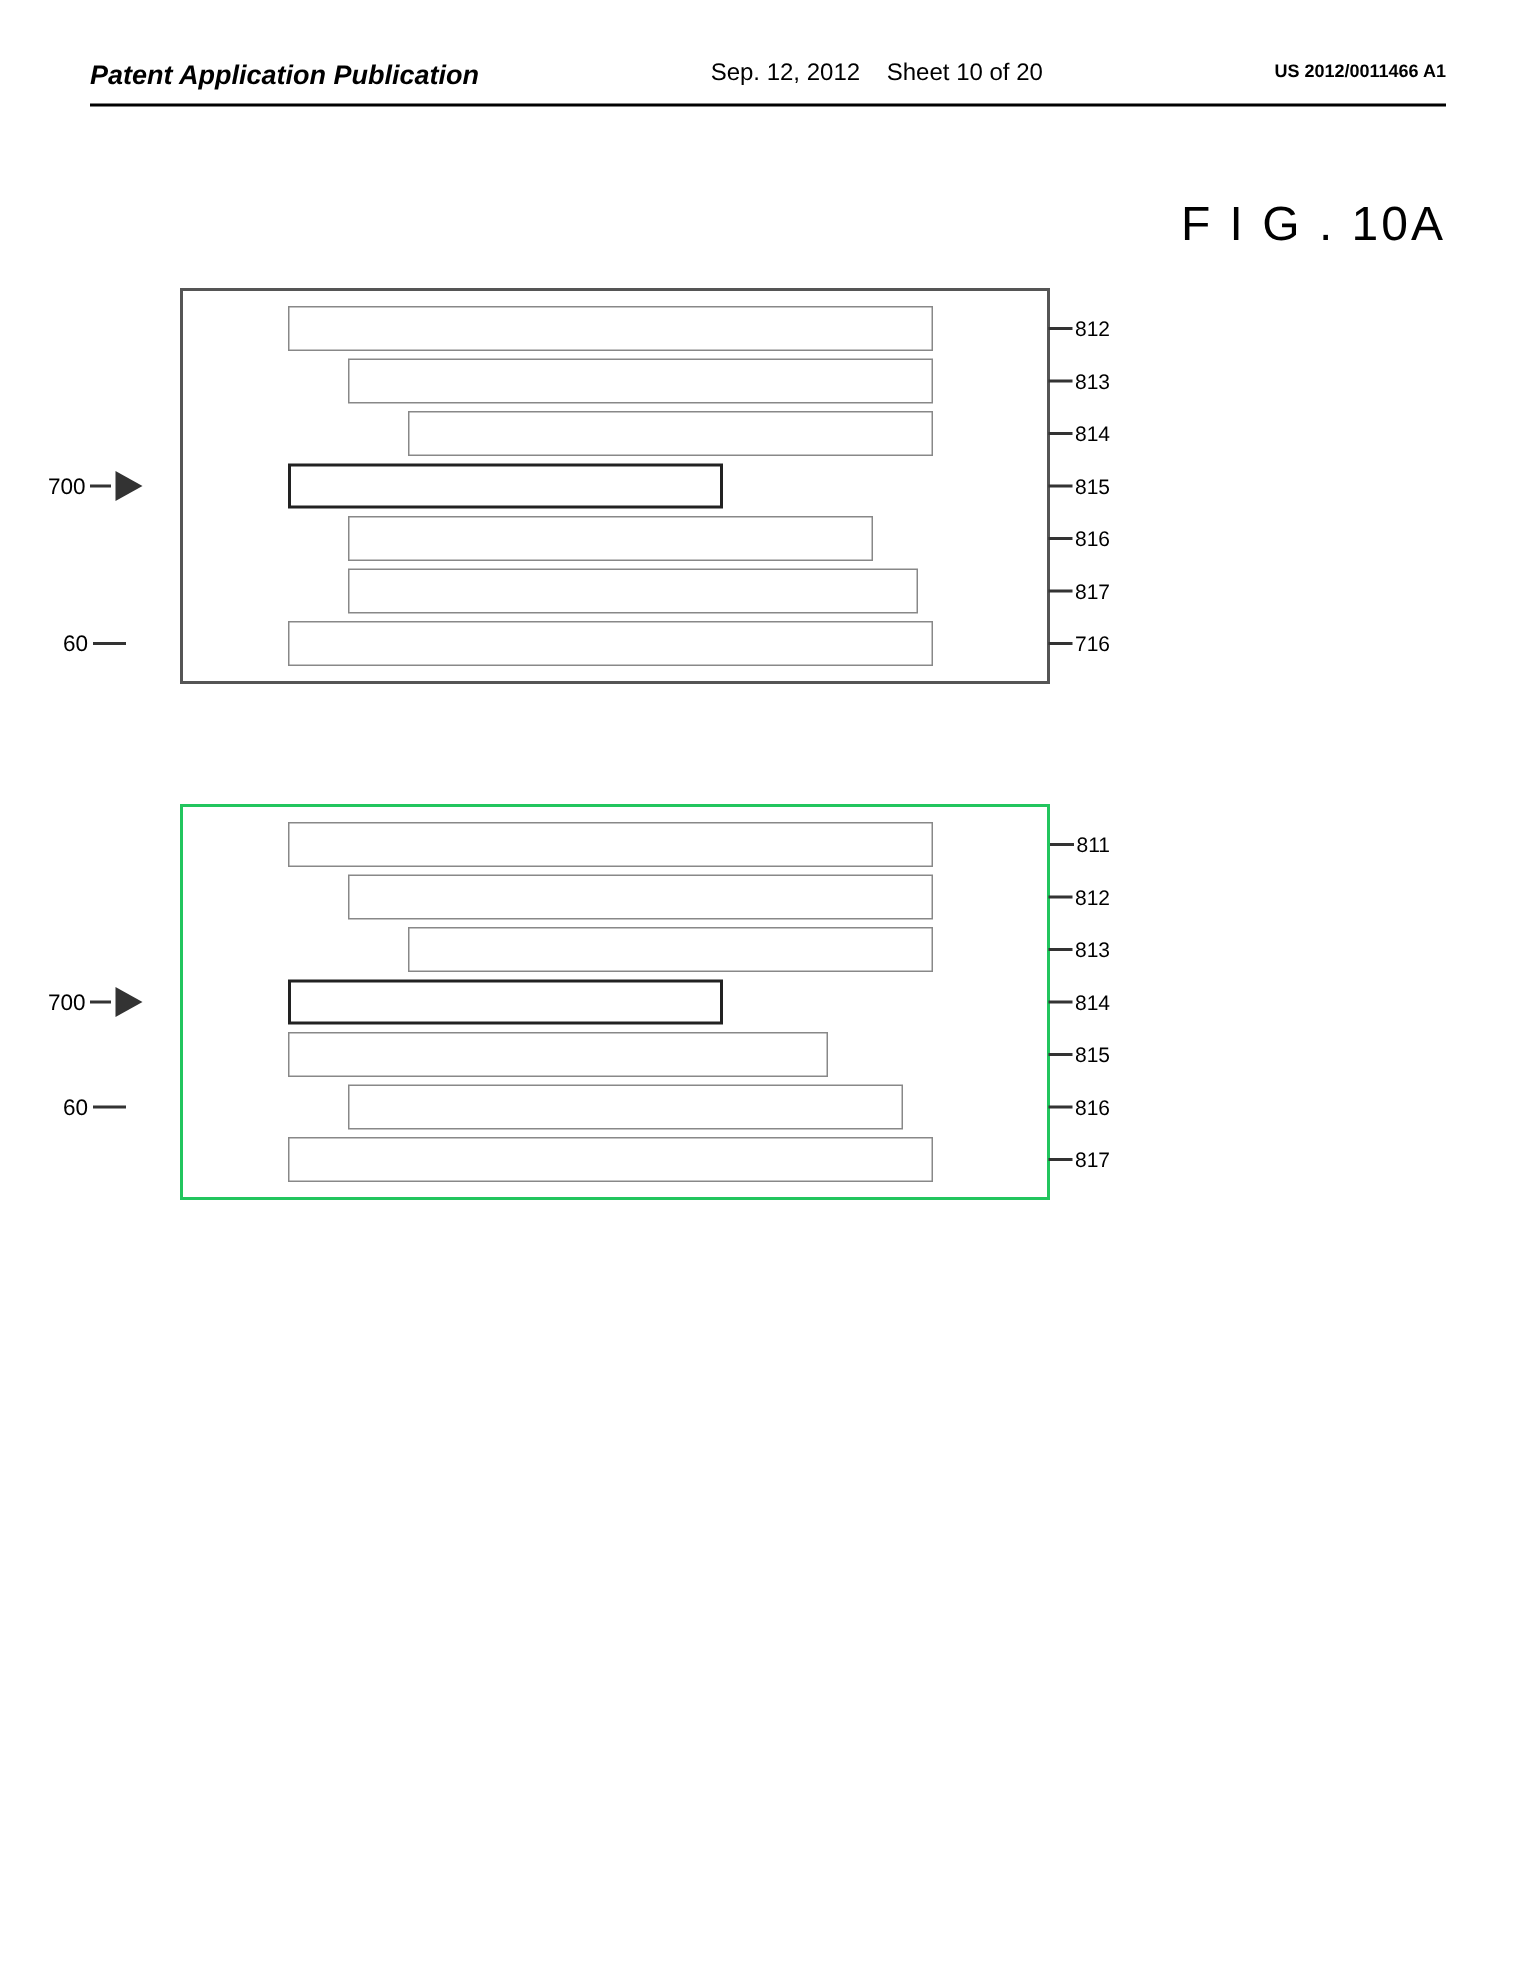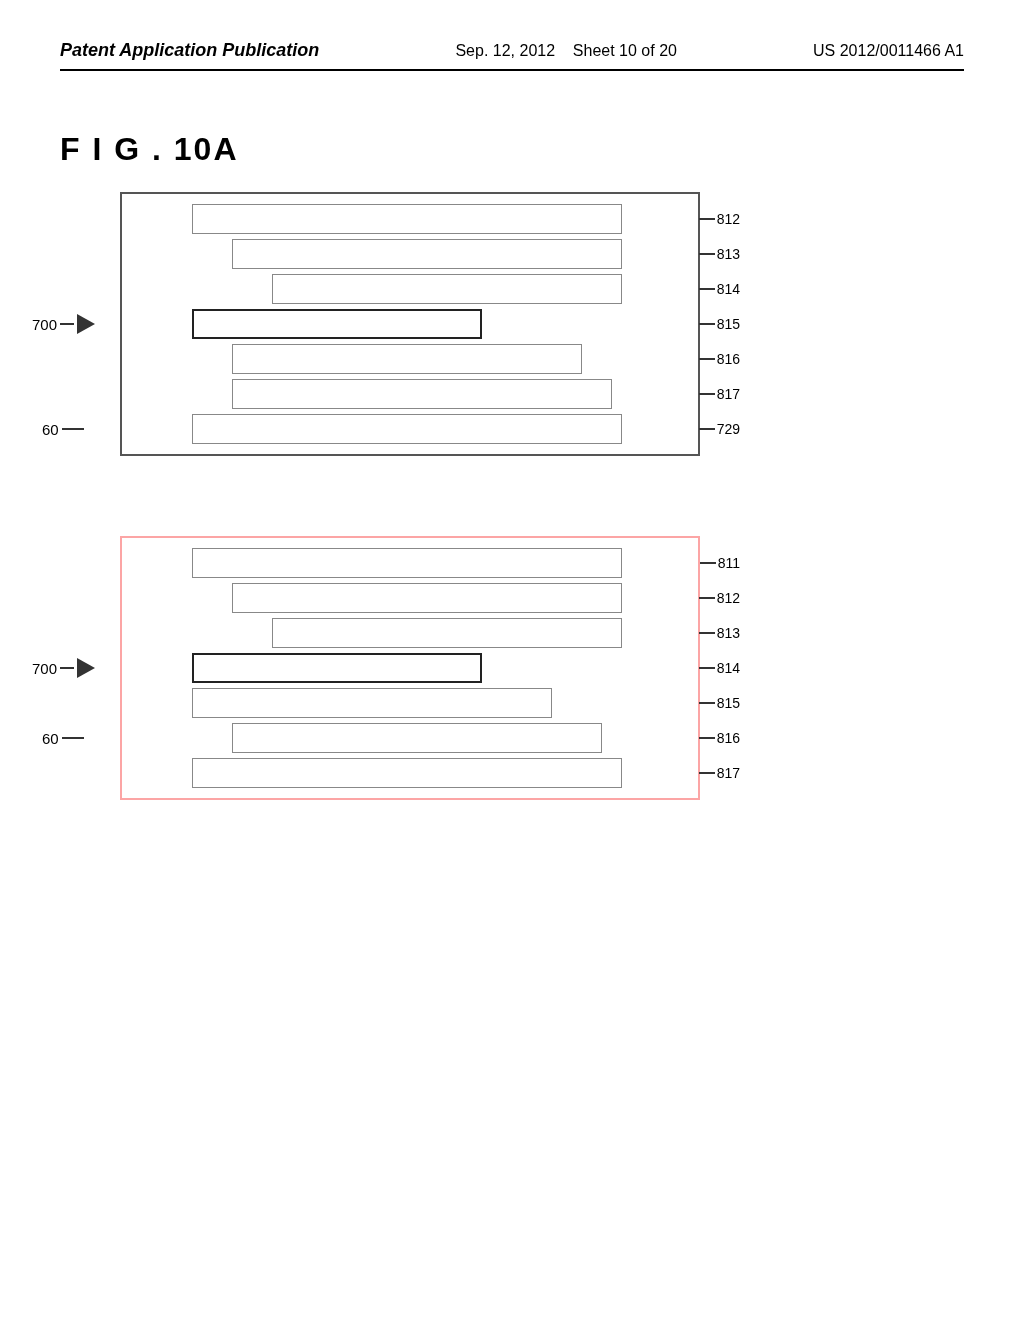--- a/index.html
+++ b/index.html
@@ -16,51 +16,52 @@
       width: 1024px;
       min-height: 1320px;
       background: #fff;
       padding: 40px 60px;
       position: relative;
     }
 
     .header {
       display: flex;
       justify-content: space-between;
-      align-items: center;
+      align-items: flex-start;
       border-bottom: 2px solid #000;
       padding-bottom: 8px;
       margin-bottom: 60px;
     }
 
     .header-left {
       font-size: 18px;
       font-weight: bold;
       font-style: italic;
     }
 
     .header-center {
       font-size: 16px;
       text-align: center;
     }
 
     .header-right {
-      font-size: 16px;
-      font-weight: normal;
+      font-size: 12px;
+      font-weight: bold;
     }
 
     .figure-section {
       margin-bottom: 80px;
     }
 
     .figure-title {
       font-size: 32px;
-      font-weight: bold;
+      font-weight: normal;
       margin-bottom: 24px;
       letter-spacing: 2px;
+      text-align: right;
     }
   </style>
 </head>
 <body>
 
 <div class="page">
 
   <div class="header">
     <div class="header-left">Patent Application Publication</div>
     <div class="header-center">
@@ -133,33 +134,33 @@
 
         <div style="position: relative; display: flex; align-items: center;">
 
           <div style="position: absolute; left: -90px; display: flex; align-items: center; font-size: 15px; gap: 3px;">
             <span>60</span>
             <span style="display:inline-block; width:22px; height:1.5px; background:#333;"></span>
           </div>
           <div style="margin-left: 60px; width: 430px; height: 30px; border: 1.5px solid #888; background:#fff;"></div>
           <div style="position: absolute; right: -52px; font-size: 14px; display: flex; align-items: center;">
             <span style="display:inline-block; width:16px; height:1.5px; background:#333; margin-right:2px;"></span>
-            <span>729</span>
+            <span>716</span>
           </div>
         </div>
 
       </div>
     </div>
   </div>
 
   <div class="figure-section">
 
     <div style="position: relative; margin-left: 60px; width: 580px;">
 
-      <div style="border: 2px solid #fca5a5; padding: 10px 10px 10px 10px; position: relative;">
+      <div style="border: 2px solid #22c55e; padding: 10px 10px 10px 10px; position: relative;">
 
         <div style="position: relative; margin-bottom: 5px; display: flex; align-items: center;">
           <div style="margin-left: 60px; width: 430px; height: 30px; border: 1.5px solid #888; background:#fff;"></div>
           <div style="position: absolute; right: -52px; font-size: 14px; display: flex; align-items: center;">
             <span style="display:inline-block; width:16px; height:1.5px; background:#333; margin-right:2px;"></span>
             <span>811</span>
           </div>
         </div>
 
         <div style="position: relative; margin-bottom: 5px; display: flex; align-items: center;">

